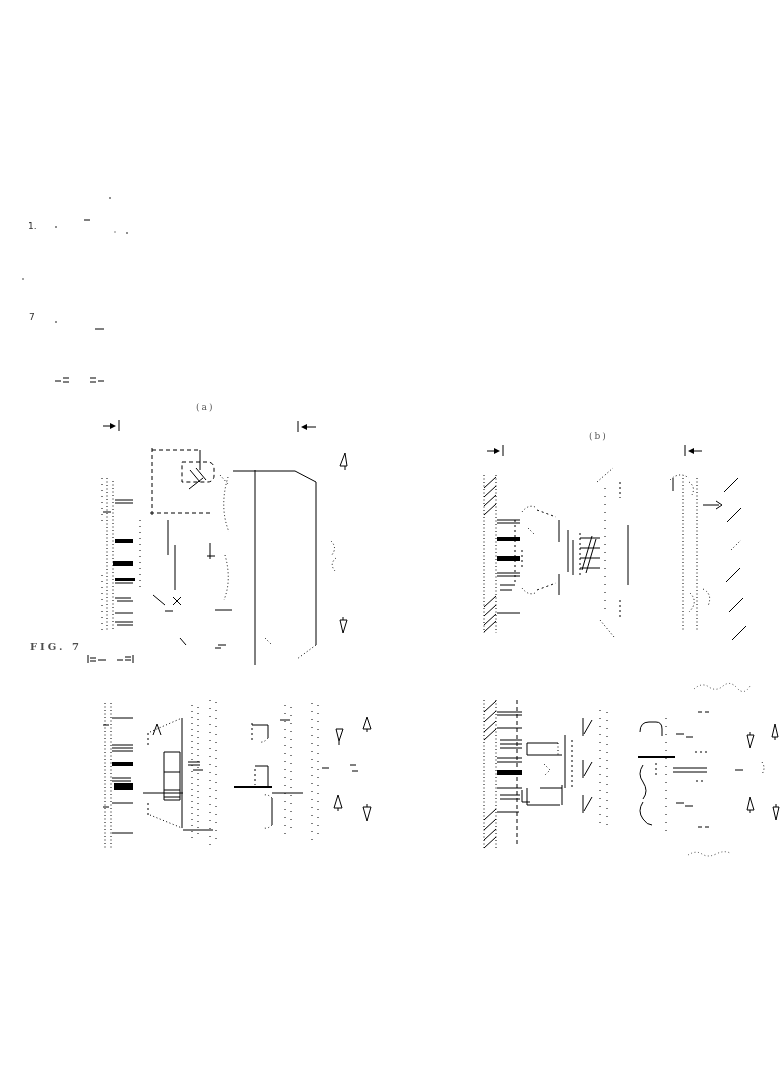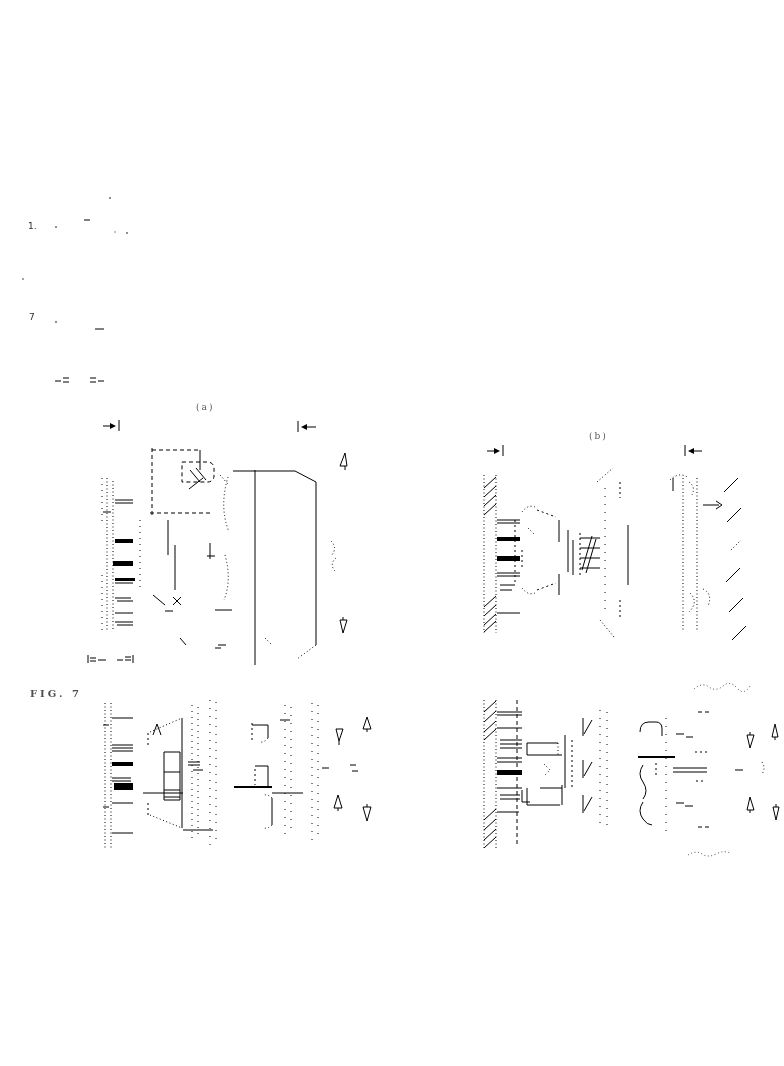--- a/index.html
+++ b/index.html
@@ -10,21 +10,21 @@
   svg path, svg line, svg polyline{stroke:#000;fill:none;stroke-width:1;stroke-linecap:butt;}
   svg .bar{fill:#000;stroke:none;}
   svg .w2{stroke-width:2.2;}
   svg .d1{stroke-dasharray:1 2.5;}   
   svg .d2{stroke-dasharray:1 5;}     
   svg .d3{stroke-dasharray:4 3;}     
   svg .d4{stroke-dasharray:1 7;}     
   svg .d5{stroke-dasharray:2 3;}
   .lbl{position:absolute;font:9px "DejaVu Serif",serif;color:#2a2a2a;letter-spacing:2px;opacity:.8;}
   .cap{position:absolute;font:10px "DejaVu Serif",serif;font-weight:bold;color:#222;
-       letter-spacing:3px;opacity:.8;margin-top:47px;}
+       letter-spacing:3px;opacity:.8;}
   .frag{position:absolute;font:9px "DejaVu Sans",sans-serif;color:#111;opacity:.9;}
 </style>
 </head>
 <body style="background: rgb(255, 255, 255);">
 
 <svg class="abs" style="left:0;top:0" width="784" height="1066">
   <g>
     <circle cx="110" cy="198" r="0.8" fill="#000"></circle>
     <circle cx="56" cy="227" r="0.8" fill="#000"></circle>
     <circle cx="115" cy="232" r="0.7" fill="#555"></circle>

